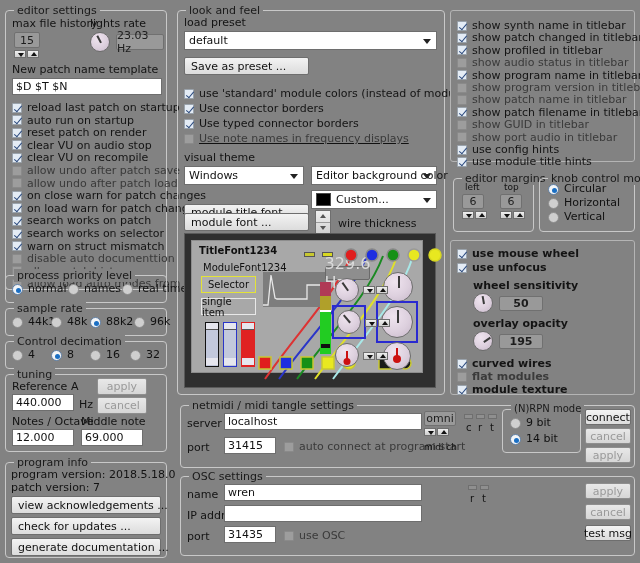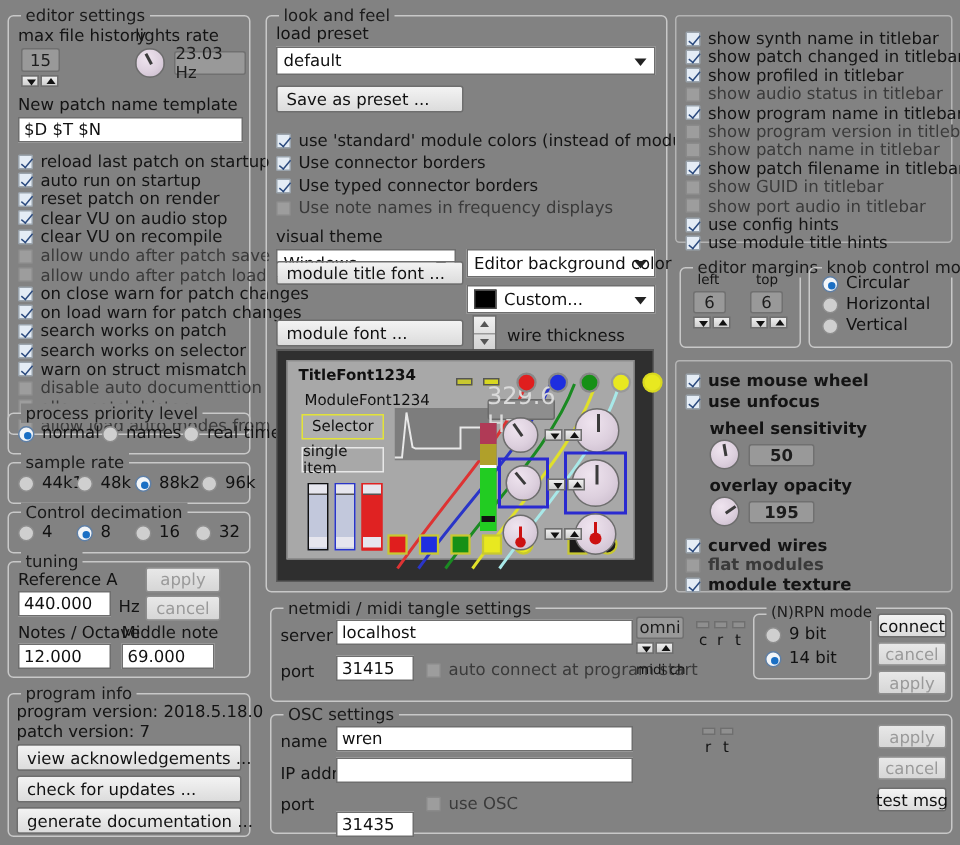--- a/index.html
+++ b/index.html
@@ -388,38 +388,38 @@
           <span class="txt">use 'standard' module colors (instead of module color)</span>
         </div>
         <div class="cb" style="left: 6px; top: 91px;">
           <span class="box checked"></span>
           <span class="txt">Use connector borders</span>
         </div>
         <div class="cb" style="left: 6px; top: 106px;">
           <span class="box checked"></span>
           <span class="txt">Use typed connector borders</span>
         </div>
-        <div class="cb off" style="left: 6px; top: 121px;">
+        <div class="cb off" style="left: 6px; top: 121px; text-decoration: underline;">
           <span class="box"></span>
           <span class="txt">Use note names in frequency displays</span>
         </div>
       </div>
 
     <span class="lbl" style="left:6px; top:140px;">visual theme</span>
 
     <div class="combo" style="left:6px; top:155px; width:120px; height:19px;">
       <span>Windows</span>
       <span class="arrow"></span>
     </div>
     <div class="combo" style="left:133px; top:155px; width:126px; height:19px;">
       <span>Editor background color</span>
       <span class="arrow"></span>
     </div>
 
-    <div class="btn" style="left:6px; top:163px; width:125px; height:16px;">module title font ...</div>
+    <div class="btn" style="left:6px; top:193px; width:125px; height:16px;">module title font ...</div>
     <div class="combo" style="left:133px; top:179px; width:126px; height:19px;">
       <span class="swatch" id="swatch" style="background: rgb(0, 0, 0);"></span>
       <span>Custom...</span>
       <span class="arrow"></span>
     </div>
 
     <div class="btn" style="left:6px; top:202px; width:125px; height:18px;">module font ...</div>
     <div class="vspin" style="left:137px; top:199px;">
       <div class="u"></div>
       <div class="d"></div>
@@ -704,21 +704,21 @@
     <div class="btn center disabled" style="left:404px; top:41px; width:46px; height:16px;">apply</div>
   </div>
 
   <div class="grp" style="left:180px; top:476px; width:455px; height:80px;">
     <span class="grp-title">OSC settings</span>
     <span class="lbl" style="left:6px; top:11px;">name</span>
     <div class="inp" style="left:43px; top:7px; width:198px; height:17px;">wren</div>
     <span class="lbl" style="left:6px; top:32px;">IP addr</span>
     <div class="inp" style="left:43px; top:28px; width:198px; height:17px;"></div>
     <span class="lbl" style="left:6px; top:53px;">port</span>
-    <div class="inp" style="left:43px; top:64px; width:52px; height:17px;">31435</div>
+    <div class="inp" style="left:43px; top:49px; width:52px; height:17px;">31435</div>
     <div class="cb off" style="left:103px; top:52px;">
       <span class="box"></span>
       <span class="txt">use OSC</span>
     </div>
 
     <div id="osc-inds" style="position:absolute;left:287px;top:8px;">
         <div style="position: absolute; left: 0px; top: 0px; width: 9px; height: 5px; background: rgb(143, 143, 143); border: 1px solid rgb(111, 111, 111);"></div>
         <div style="position: absolute; left: 2px; top: 8px; font-size: 10px; color: rgb(19, 19, 19);">r</div>
         <div style="position: absolute; left: 12px; top: 0px; width: 9px; height: 5px; background: rgb(143, 143, 143); border: 1px solid rgb(111, 111, 111);"></div>
         <div style="position: absolute; left: 14px; top: 8px; font-size: 10px; color: rgb(19, 19, 19);">t</div>

